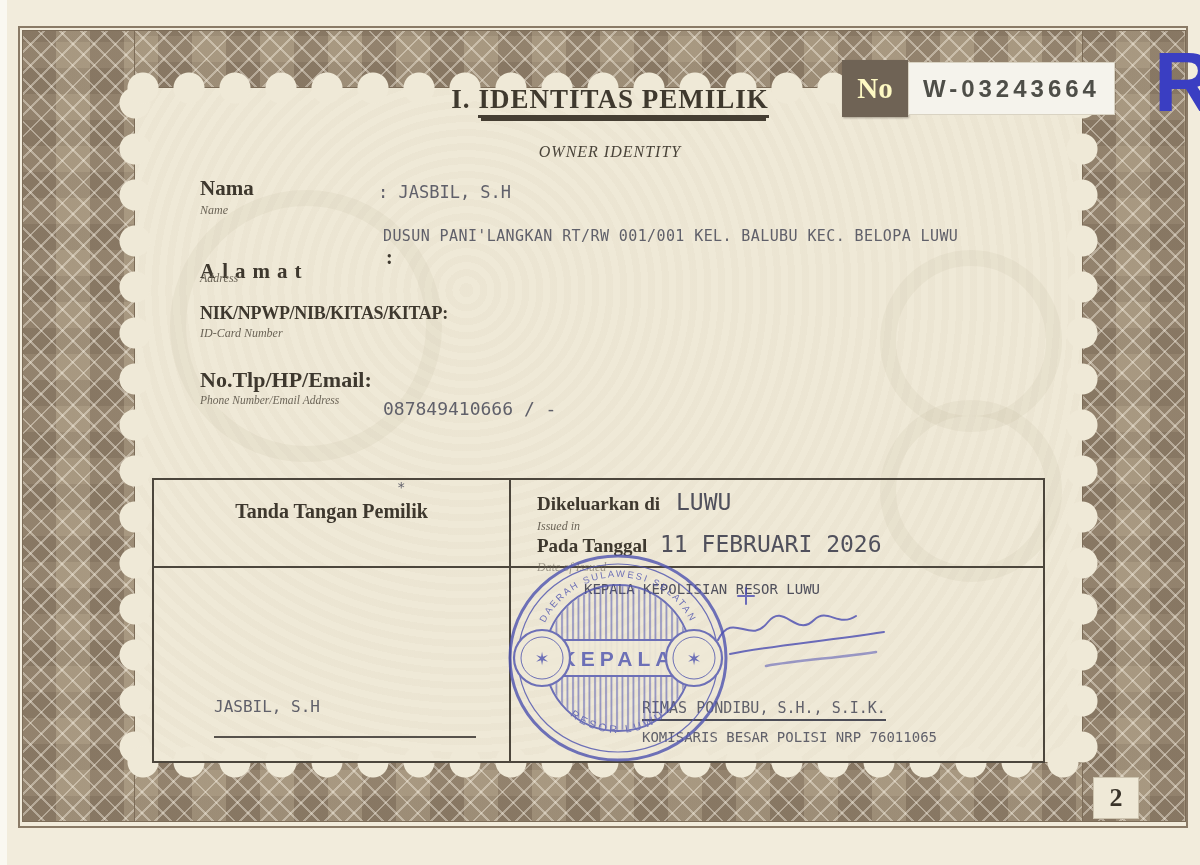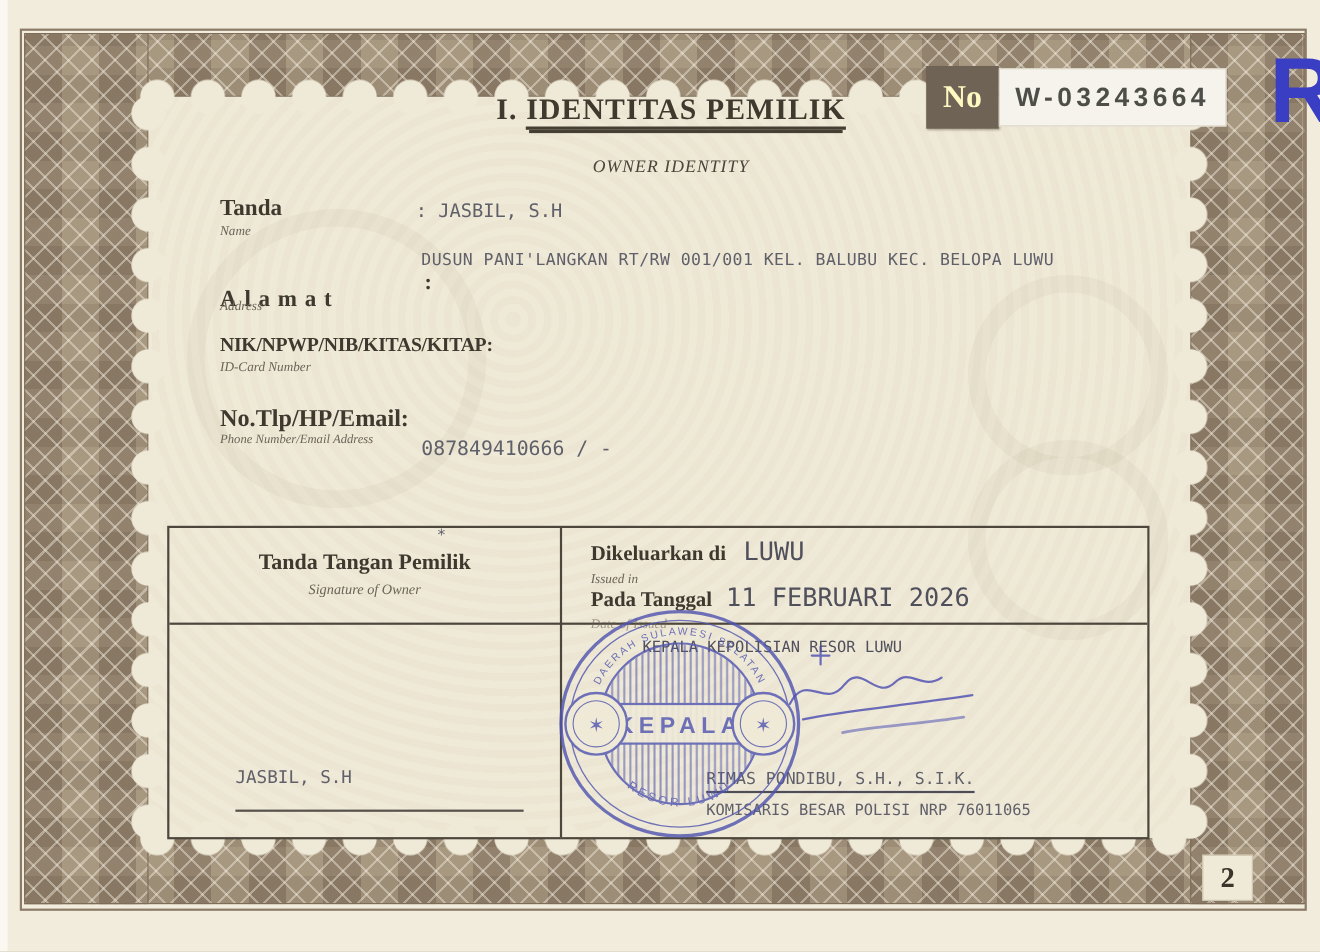--- a/index.html
+++ b/index.html
@@ -112,21 +112,21 @@
     <div class="title-line"><span>I.</span><span class="title-underlined">IDENTITAS PEMILIK</span></div>
     <div class="subtitle">OWNER IDENTITY</div>
   </div>
 
   <div class="abs no-group">
     <div class="no-label">No</div>
     <div class="no-value">W-03243664</div>
   </div>
   <div class="abs edge-R">R</div>
 
-  <div class="abs lbl lbl-nama">Tanda</div>
+  <div class="abs lbl lbl-nama">Nama</div>
   <div class="abs lbl-en en-nama">Name</div>
   <div class="abs dm val-nama">: JASBIL, S.H</div>
 
   <div class="abs dm val-alamat">DUSUN PANI'LANGKAN RT/RW 001/001 KEL. BALUBU KEC. BELOPA LUWU</div>
   <div class="abs lbl lbl-alamat">Alamat</div>
   <div class="abs lbl-en en-alamat">Address</div>
   <div class="abs colon-alamat">:</div>
 
   <div class="abs lbl lbl-nik">NIK/NPWP/NIB/KITAS/KITAP:</div>
   <div class="abs lbl-en en-nik">ID-Card Number</div>
@@ -134,21 +134,20 @@
   <div class="abs lbl lbl-phone">No.Tlp/HP/Email:</div>
   <div class="abs lbl-en en-phone">Phone Number/Email Address</div>
   <div class="abs dm val-phone">087849410666 / -</div>
 
   <div class="abs idtable">
     <div class="abs t-vline"></div>
     <div class="abs t-hline"></div>
 
     <div class="abs dm sig-mark">*</div>
     <div class="abs sig-h">Tanda Tangan Pemilik</div>
-    <div class="abs lbl-en sig-h-en">Signature of Owner</div>
     <div class="abs dm owner-name">JASBIL, S.H</div>
     <div class="abs owner-line"></div>
 
     <div class="abs lbl issued-lbl">Dikeluarkan di</div>
     <div class="abs dm dm-dark issued-val">LUWU</div>
     <div class="abs lbl-en issued-en">Issued in</div>
     <div class="abs lbl date-lbl">Pada Tanggal</div>
     <div class="abs dm dm-dark date-val">11 FEBRUARI 2026</div>
     <div class="abs lbl-en date-en">Date of Issued</div>
 

